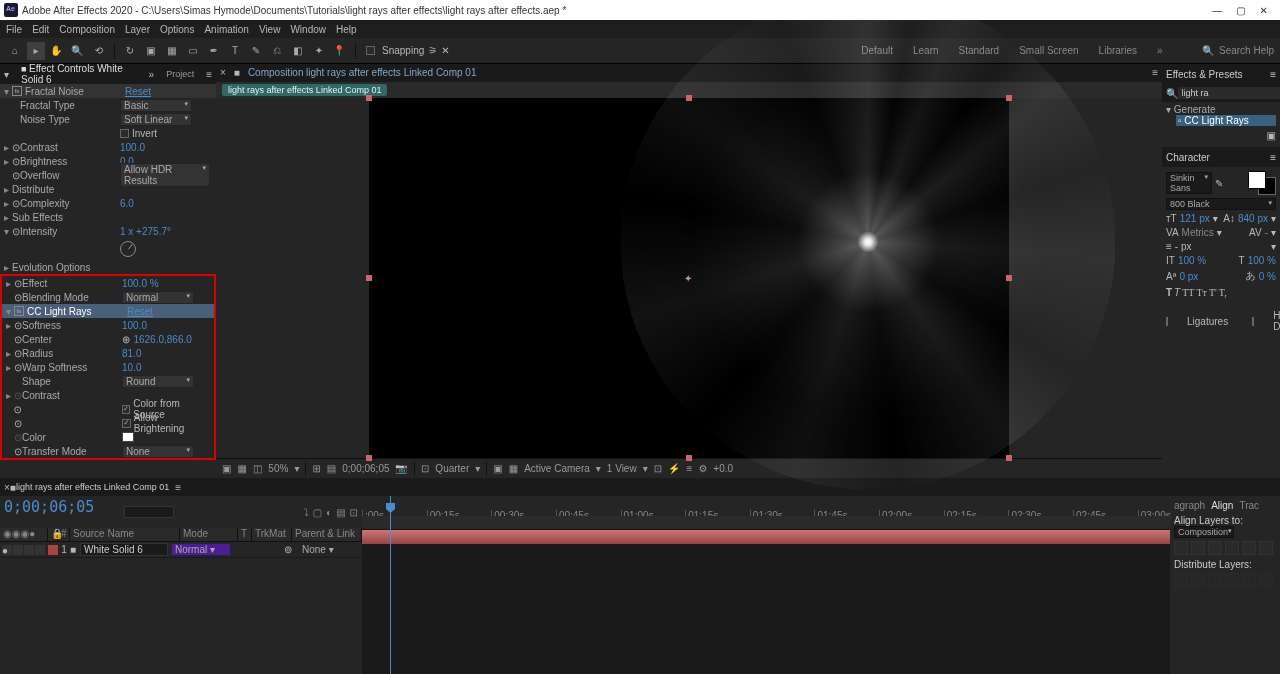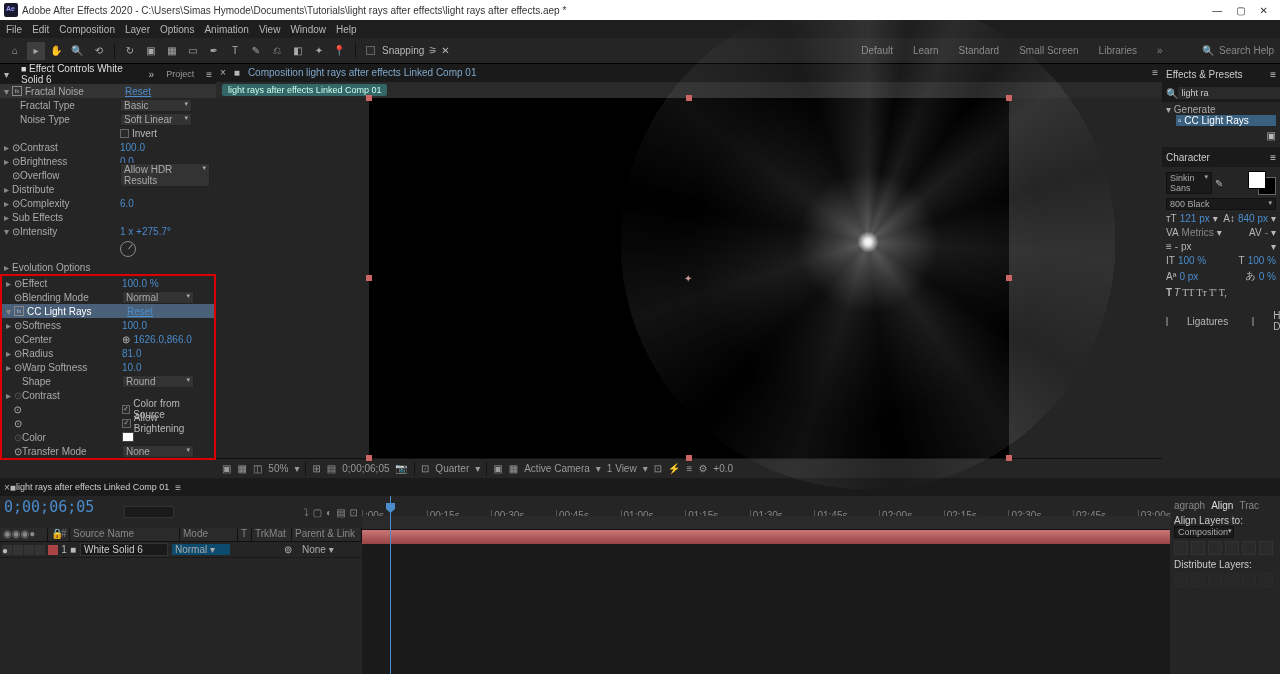--- a/index.html
+++ b/index.html
@@ -95,21 +95,21 @@
 .tl-left { width: 362px; background: #252525; }
 .tl-left-head { height: 32px; display: flex; padding: 2px 4px; }
 .timecode { font-family: monospace; font-size: 15px; color: #4a8ccc; }
 .tl-cols { height: 14px; background: #2a2a2a; display: flex; font-size: 8px; color: #888; border-bottom: 1px solid #111; }
 .tl-cols .c { padding: 0 3px; border-right: 1px solid #111; }
 .tl-layer-row { height: 16px; display: flex; align-items: center; font-size: 9px; border-bottom: 1px solid #1a1a1a; }
 .tl-layer-row .toggles { width: 48px; display: flex; gap: 1px; padding: 0 2px; }
 .tl-layer-row .togglebox { width: 10px; height: 10px; background: #333; }
 .tl-layer-row .color-tag { width: 10px; height: 10px; background: #a44; }
 .tl-layer-row .layer-name { flex: 1; background: #1a1a1a; padding: 0 3px; color: #ccc; border: 1px solid #333; }
-.tl-layer-row .mode-dd { width: 58px; background: #0c4a6e; padding: 0 3px; color: #aaa; margin-left: 4px; }
+.tl-layer-row .mode-dd { width: 58px; background: #4c1d95; padding: 0 3px; color: #aaa; margin-left: 4px; }
 .tl-layer-row .parent { width: 60px; color: #aaa; margin-left: 8px; }
 
 .tl-right { flex: 1; background: #1a1a1a; position: relative; }
 .tl-ruler { height: 20px; background: #252525; display: flex; align-items: flex-end; font-size: 8px; color: #888; position: relative; }
 .tl-ruler .tick { position: absolute; bottom: 0; border-left: 1px solid #555; height: 6px; padding-left: 2px; }
 .tl-track { height: 14px; background: #2a2a2a; border-bottom: 1px solid #111; position: relative; }
 .tl-bar { position: absolute; left: 0; right: 0; height: 14px; background: linear-gradient(to bottom, #c77 0%, #944 100%); top: 0; }
 .playhead { position: absolute; top: 0; bottom: 0; width: 1px; background: #4a8ccc; left: 28px; }
 .playhead::before { content: ""; position: absolute; top: 7px; left: -4px; width: 9px; height: 10px; background: #4a8ccc; clip-path: polygon(0 0, 100% 0, 100% 60%, 50% 100%, 0 60%); }
 

